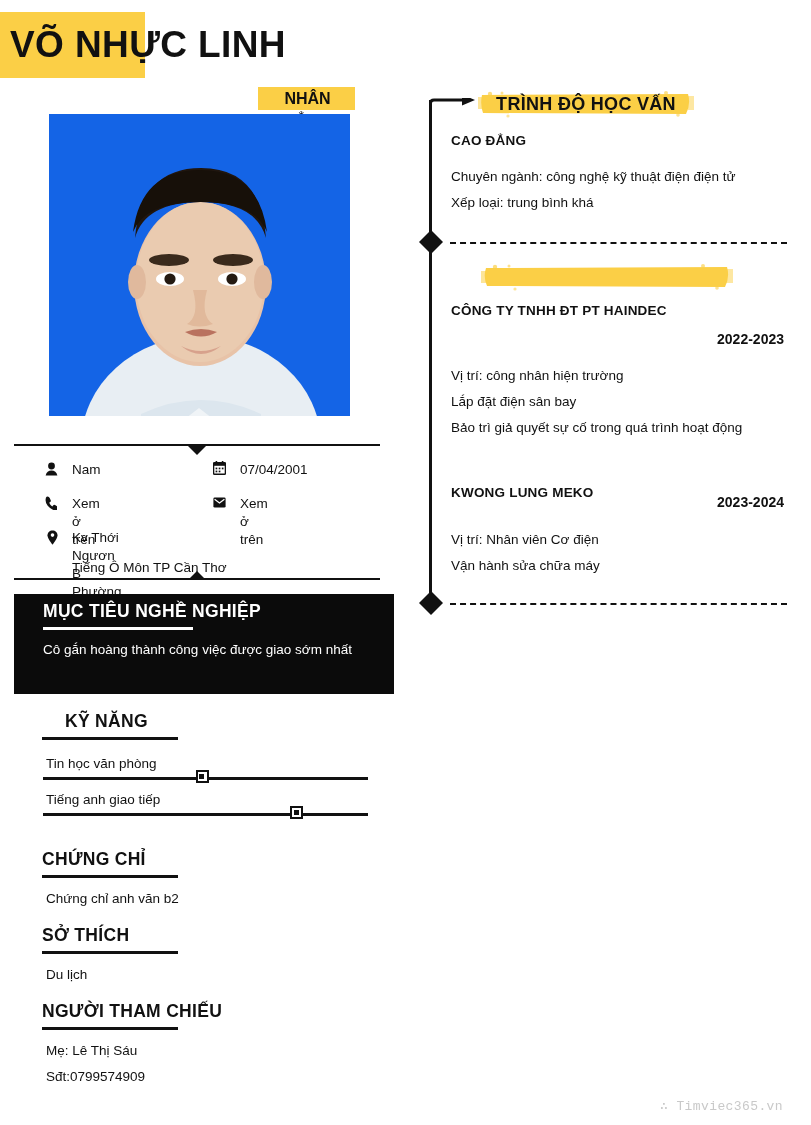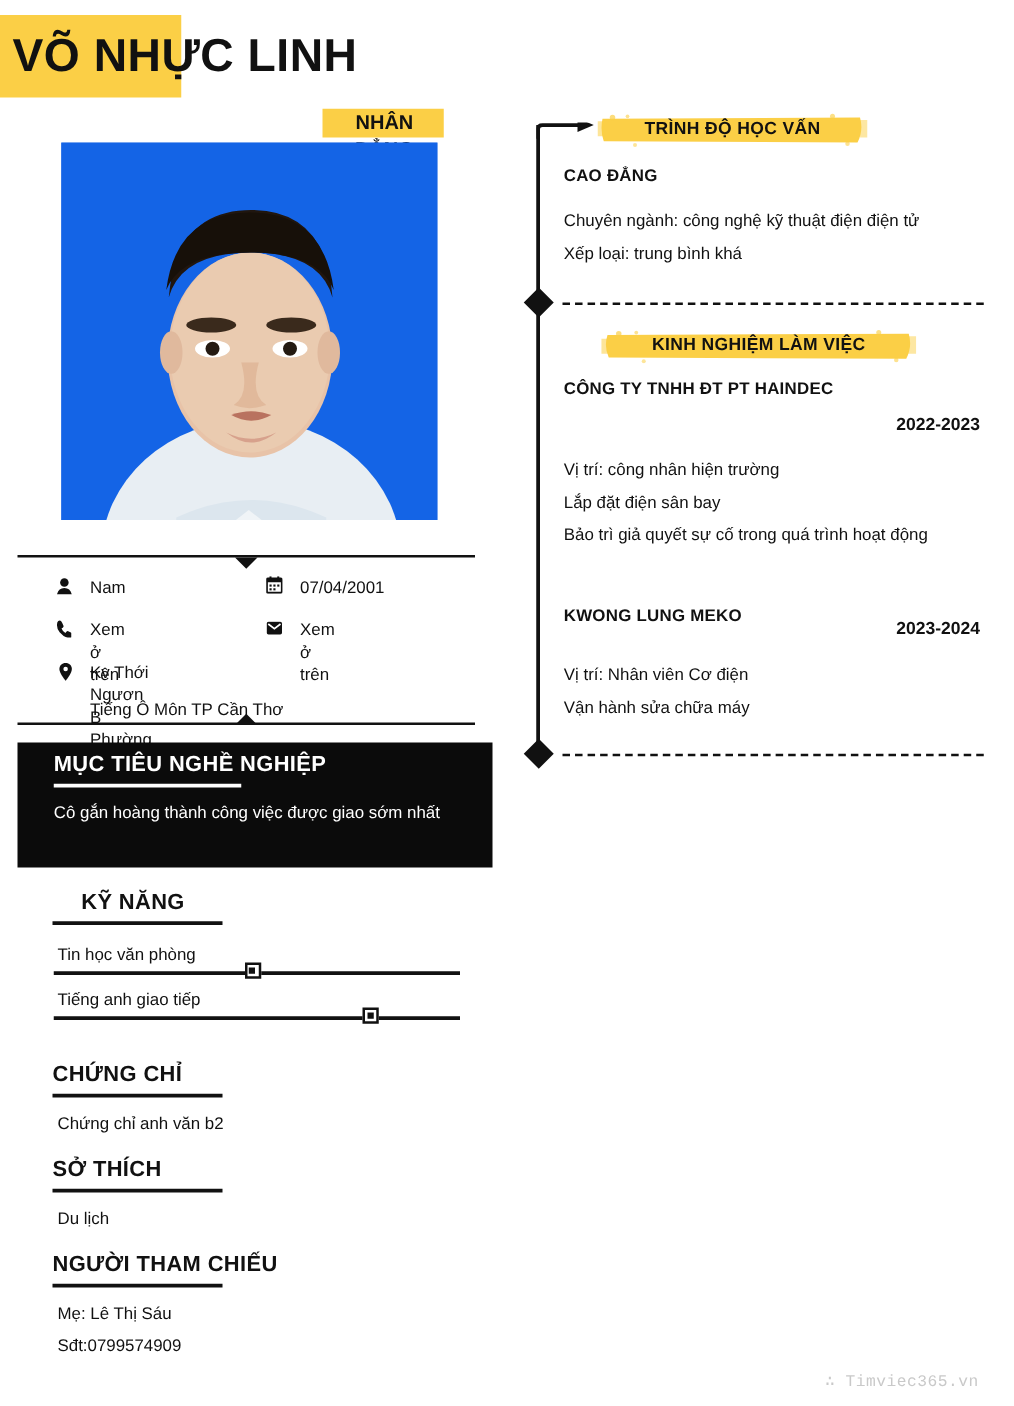--- a/index.html
+++ b/index.html
@@ -106,21 +106,21 @@
     background:#111; transform:translate(-50%,-50%) rotate(45deg);
   }
   .dash{
     position:absolute; height:0; border-top:2.5px dashed #111;
   }
 
   .yh{ position:absolute; }
   .yh .brush{ position:absolute; inset:0; }
   .yh .lbl{
     position:relative; display:block; text-align:center;
-    font-size:14px; font-weight:bold; letter-spacing:.3px; color:#111;
+    font-size:18px; font-weight:bold; letter-spacing:.3px; color:#111;
   }
 
   .r-org{
     position:absolute; font-size:13.5px; font-weight:bold;
     letter-spacing:.2px; color:#111;
   }
   .r-date{
     position:absolute; right:27px; font-size:14px; font-weight:bold; color:#111;
   }
   .r-body{ position:absolute; font-size:13.5px; line-height:25.5px; color:#111; }
@@ -298,21 +298,20 @@
   <svg class="brush" viewBox="0 0 252 28" preserveAspectRatio="none">
     <path d="M5 5 Q2 14 6 23 L244 24 Q249 14 246 4 Z" fill="#FBCF46"></path>
     <rect x="0" y="8" width="7" height="12" fill="#FBCF46" opacity=".55"></rect>
     <rect x="245" y="6" width="7" height="14" fill="#FBCF46" opacity=".5"></rect>
     <circle cx="14" cy="4" r="2.2" fill="#FBCF46" opacity=".7"></circle>
     <circle cx="28" cy="3" r="1.5" fill="#FBCF46" opacity=".6"></circle>
     <circle cx="222" cy="3" r="2" fill="#FBCF46" opacity=".65"></circle>
     <circle cx="236" cy="25" r="1.8" fill="#FBCF46" opacity=".6"></circle>
     <circle cx="34" cy="26" r="1.6" fill="#FBCF46" opacity=".55"></circle>
   </svg>
-  <span class="lbl" style="top:4px;">KINH NGHIỆM LÀM VIỆC</span>
 </div>
 
 <div class="r-org" style="left:451px; top:303px;">CÔNG TY TNHH ĐT PT HAINDEC</div>
 <div class="r-date" style="top:331px;">2022-2023</div>
 <div class="r-body" style="left:451px; top:363px;">Vị trí: công nhân hiện trường</div>
 <div class="r-body" style="left:451px; top:389px;">Lắp đặt điện sân bay</div>
 <div class="r-body" style="left:451px; top:415px;">Bảo trì giả quyết sự cố trong quá trình hoạt động</div>
 
 <div class="r-org" style="left:451px; top:464px;margin-top:21px;">KWONG LUNG MEKO</div>
 <div class="r-date" style="top:494px;">2023-2024</div>

